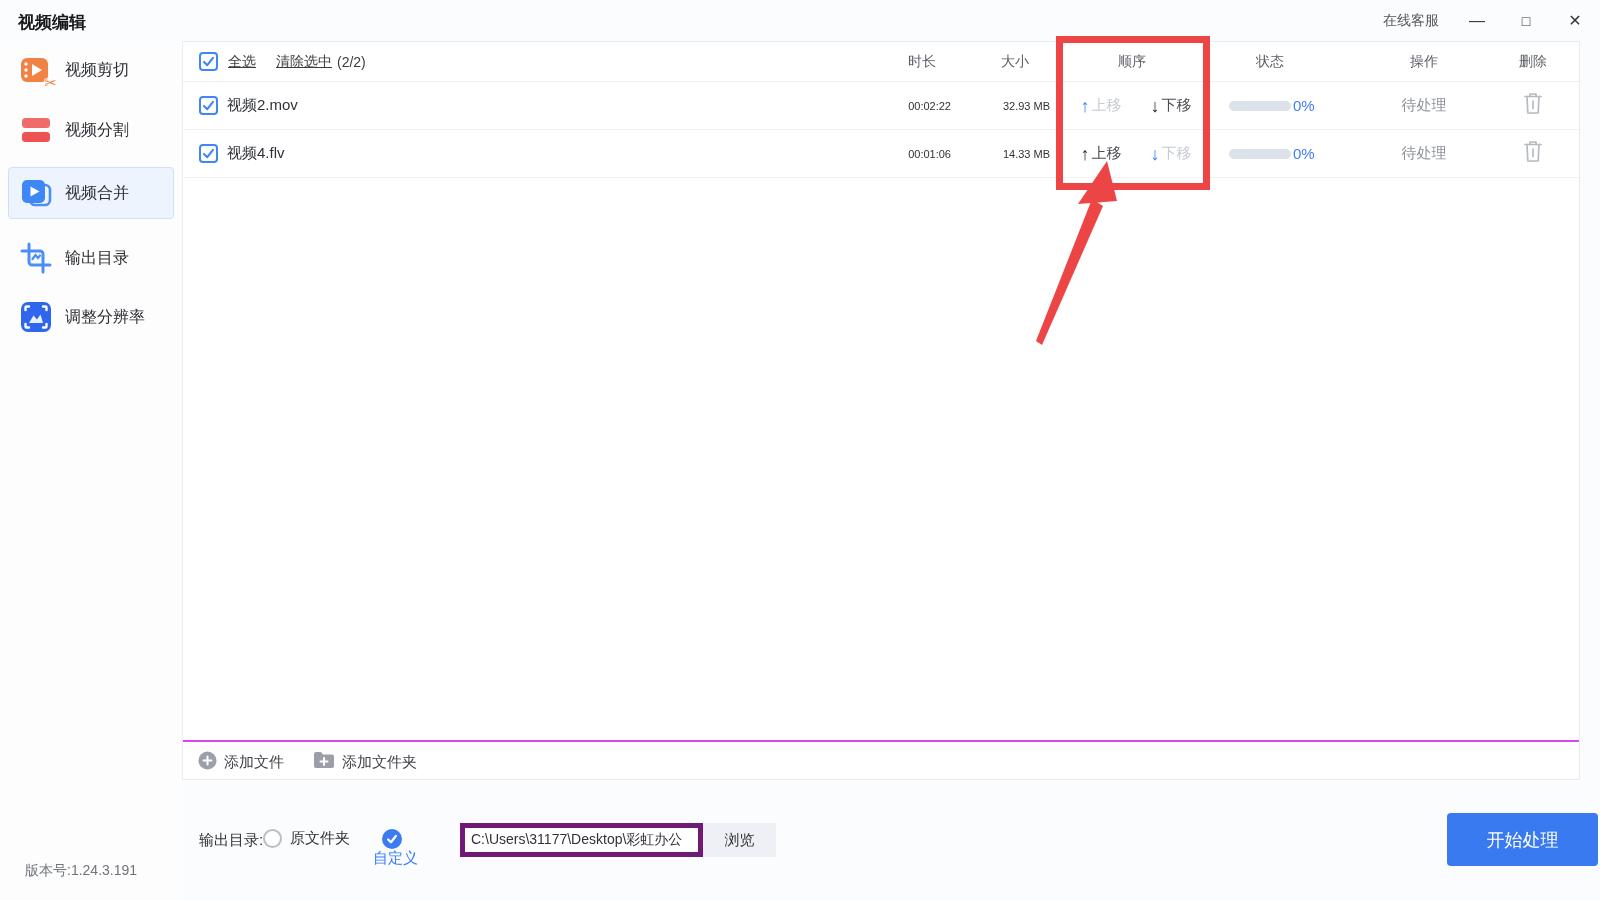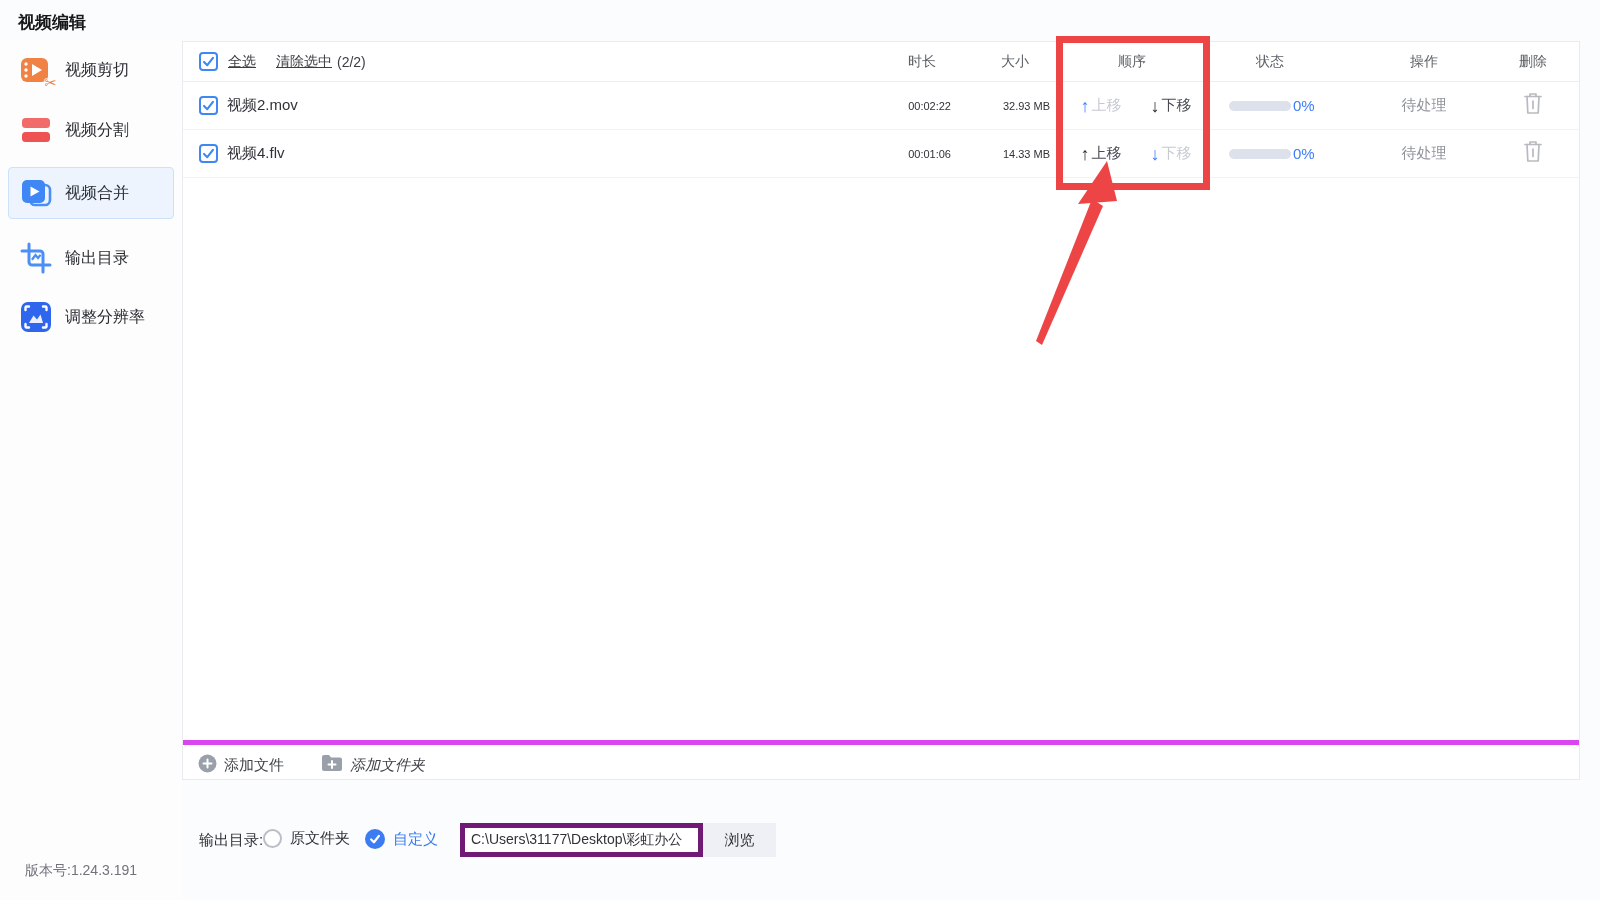--- a/index.html
+++ b/index.html
@@ -47,21 +47,21 @@
   .mv.state-en .arr { color:#2a2c30; }
   .mv.state-en .lbl { color:#484b51; }
 
   .progress-wrap { display:flex; align-items:center; }
   .progress-track { width:62px; height:10px; border-radius:5px; background:#dde1ec; }
   .progress-pct { font-size:15px; color:#3f7dfc; margin-left:2px; }
   .status-txt { font-size:15px; color:#8f939b; transform:translateX(-50%); white-space:nowrap; }
   .trash { transform:translateX(-50%); cursor:pointer; }
 
   
-  .addbar { position:absolute; left:0; top:698px; width:100%; height:40px; border-top:5px solid #d946ef; }
+  .addbar { position:absolute; left:0; top:698px; width:100%; height:40px; border-top:2px solid #d946ef; }
   .add-group { position:absolute; top:0; height:40px; display:flex; align-items:center; cursor:pointer; }
   .add-group .txt { font-size:15px; color:#3f4247; margin-left:7px; white-space:nowrap; }
 
   
   .outbar { position:absolute; left:0; top:814px; width:1600px; height:60px; }
   .out-label { position:absolute; left:199px; top:17px; font-size:15px; color:#2f3136; white-space:nowrap; }
   .radio-row { position:absolute; top:15px; display:flex; align-items:center; cursor:pointer; }
   .radio-off { width:19px; height:19px; border-radius:50%; border:2px solid #b9bec7; background:#fff; }
   .radio-on { width:20px; height:20px; border-radius:50%; background:#3b7cf2; display:flex; align-items:center; justify-content:center; }
   .radio-txt { font-size:15px; color:#2f3136; margin-left:8px; white-space:nowrap; }
@@ -74,20 +74,26 @@
   
   .annotation { position:absolute; left:0; top:0; width:1600px; height:900px; pointer-events:none; z-index:60; }
 </style>
 </head>
 <body>
 
 <div class="app">
 
   <div class="titlebar">
     <div class="app-title">视频编辑</div>
+    <div class="win-controls">
+      <span class="service-link">在线客服</span>
+      <span class="win-btn">—</span>
+      <span class="win-btn max">□</span>
+      <span class="win-btn">✕</span>
+    </div>
   </div>
 
   <div class="sidebar">
 
     <div class="side-item" style="top:5px;">
       <span class="side-icon">
         <svg width="34" height="34" viewBox="0 0 34 34">
           <rect x="2" y="5" width="27" height="24" rx="6" fill="#f08244"></rect>
           <circle cx="7" cy="11" r="1.7" fill="#fff"></circle>
             <circle cx="7" cy="17" r="1.7" fill="#fff"></circle>
@@ -268,48 +274,49 @@
     <div class="addbar">
       <div class="add-group" style="left:15px;">
         <span>
           <svg width="19" height="19" viewBox="0 0 19 19">
             <circle cx="9.5" cy="9.5" r="9" fill="#9aa0a9"></circle>
             <path d="M9.5 5.5 V13.5 M5.5 9.5 H13.5" stroke="#fff" stroke-width="2" stroke-linecap="round"></path>
           </svg>
         </span>
         <span class="txt">添加文件</span>
       </div>
-      <div class="add-group" style="left:138px;font-style:italic;">
+      <div class="add-group" style="left:130px;">
         <span>
           <svg width="22" height="18" viewBox="0 0 22 18">
             <path d="M1 3 a2 2 0 0 1 2-2 h5 l2 2.5 h9 a2 2 0 0 1 2 2 V15 a2 2 0 0 1 -2 2 H3 a2 2 0 0 1 -2-2 Z" fill="#9aa0a9"></path>
             <path d="M11 7 V14 M7.5 10.5 H14.5" stroke="#fff" stroke-width="2" stroke-linecap="round"></path>
           </svg>
         </span>
         <span class="txt">添加文件夹</span>
       </div>
     </div>
   </div>
 
   <div class="outbar">
     <span class="out-label">输出目录:</span>
     <span class="radio-row" style="left:263px;">
       <span class="radio-off"></span>
       <span class="radio-txt">原文件夹</span>
     </span>
-    <span class="radio-row" style="left:365px;">
+    <span class="radio-row" style="left:365px;flex-direction:column;">
       <span class="radio-on">
         <svg width="12" height="12" viewBox="0 0 14 14" fill="none" stroke="#fff" stroke-width="2.6" stroke-linecap="round" stroke-linejoin="round">
             <polyline points="2.5,7.5 5.8,10.8 11.5,3.5"></polyline>
           </svg>
       </span>
       <span class="radio-txt blue">自定义</span>
     </span>
     <input class="path-input" type="text" value="C:\Users\31177\Desktop\彩虹办公" style="">
     <button class="browse-btn">浏览</button>
+    <button class="start-btn">开始处理</button>
   </div>
 
   <div class="version">版本号:1.24.3.191</div>
 
   <svg class="annotation" width="1600" height="900" viewBox="0 0 1600 900">
     <rect x="1059.5" y="39.5" width="147" height="147" fill="none" stroke="#ed4545" stroke-width="7"></rect>
     <polygon points="1036,341 1092,199 1103,206 1042,345" fill="#ed4545"></polygon>
     <polygon points="1107,161 1078,204 1117,201" fill="#ed4545"></polygon>
   </svg>
 

